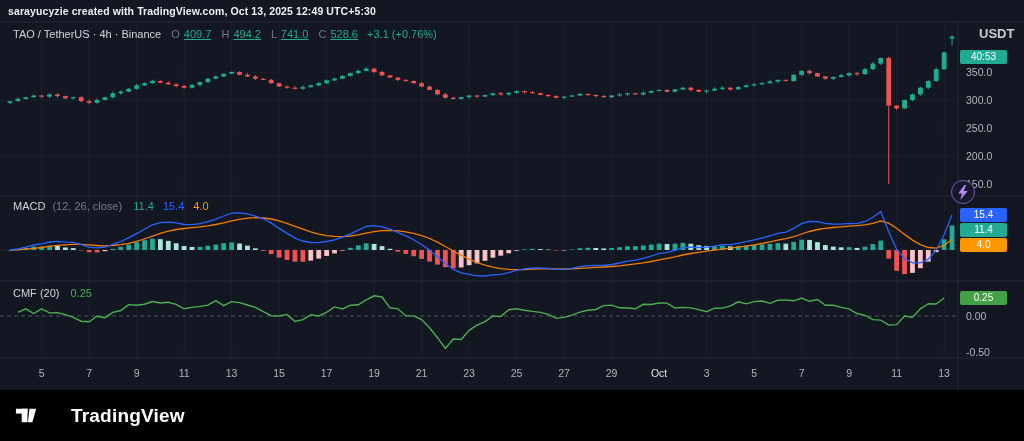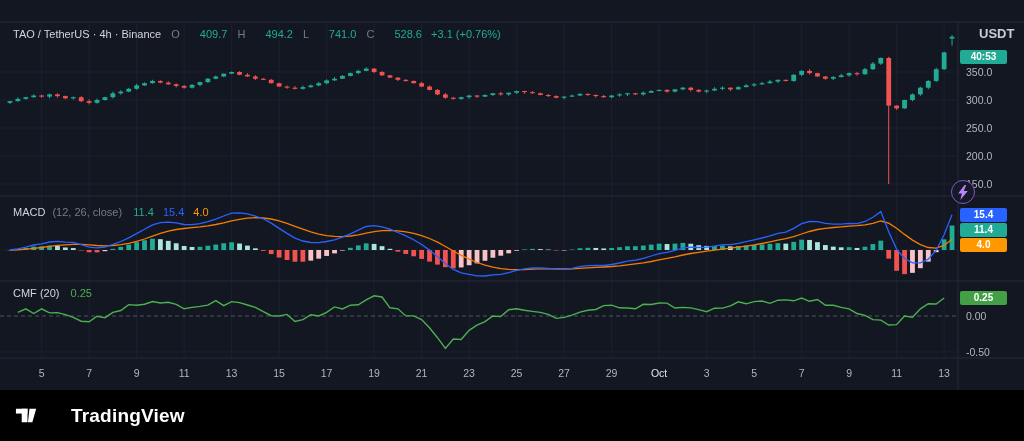--- a/index.html
+++ b/index.html
@@ -5,33 +5,33 @@
   * { margin:0; padding:0; box-sizing:border-box; }
   html,body { width:1024px; height:441px; background:#131722; font-family:"Liberation Sans",sans-serif; }
   #app { position:relative; width:1024px; height:441px; background:#131722; overflow:hidden; }
   #chart-svg { position:absolute; left:0; top:0; }
 
   .attribution { position:absolute; left:8px; top:0; height:22px; line-height:22px;
     font-size:10.5px; font-weight:700; color:#edeff2; z-index:5; letter-spacing:.1px; }
 
   .legend { position:absolute; left:13px; z-index:4; font-size:11px; color:#d1d4dc; white-space:nowrap; }
   .price-legend { top:28px; }
-  .macd-legend  { top:206px; }
+  .macd-legend  { top:200px; }
   .cmf-legend   { top:287px; }
   .legend .lab   { color:#787b86; margin-left:7px; }
-  .legend .grn   { color:#22ab94; margin-left:17px; }
+  .legend .grn   { color:#22ab94; margin-left:1px;text-decoration:underline; }
   .legend .chg   { color:#22ab94; margin-left:6px; }
   .legend .v-teal   { color:#22ab94; margin-left:8px; }
   .legend .v-blue   { color:#2962ff; margin-left:6px; }
   .legend .v-orange { color:#ff9800; margin-left:6px; }
   .legend .v-green  { color:#4caf50; margin-left:8px; }
   .legend .params   { color:#787b86; margin-left:4px; }
 
   .badge { position:absolute; left:960px; width:47px; height:14px; line-height:14px; text-align:center;
-    font-size:10px; font-weight:700; color:#fff; border-radius:2px; z-index:4; }
+    font-size:10px; font-weight:400; color:#fff; border-radius:2px; z-index:4; }
   .countdown { top:50px;  background:#22ab94; }
   .b-blue    { top:208px; background:#2962ff; }
   .b-teal    { top:223px; background:#22ab94; }
   .b-orange  { top:238px; background:#ff9800; }
   .b-green   { top:291px; background:#43a047; }
 
   .axis-currency { position:absolute; left:979px; top:26px; font-size:13px; font-weight:700;
     color:#c9cdd4; z-index:4; }
 
   .flash { position:absolute; left:951px; top:180px; width:24px; height:24px; border-radius:50%;
@@ -41,20 +41,21 @@
   .footer { position:absolute; left:0; top:390px; width:1024px; height:51px; background:#000;
     display:flex; align-items:center; z-index:5;gap:20px; }
   .tv-logo { margin-left:14px; }
   .brand { margin-left:10px; font-size:19px; font-weight:700; color:#fff; letter-spacing:.2px; }
 </style>
 </head>
 <body>
 
 <div id="app">
 
+  <div class="attribution">sarayucyzie created with TradingView.com, Oct 13, 2025 12:49 UTC+5:30</div>
 
   <svg id="chart-svg" width="1024" height="441" viewBox="0 0 1024 441">
       <line x1="41.625" y1="23" x2="41.625" y2="358" stroke="#1c212e" stroke-width="1"></line>
       <text x="41.625" y="377" fill="#b2b5be" font-size="10.5" text-anchor="middle" font-family="Liberation Sans, sans-serif">5</text>
       <line x1="89.125" y1="23" x2="89.125" y2="358" stroke="#1c212e" stroke-width="1"></line>
       <text x="89.125" y="377" fill="#b2b5be" font-size="10.5" text-anchor="middle" font-family="Liberation Sans, sans-serif">7</text>
       <line x1="136.625" y1="23" x2="136.625" y2="358" stroke="#1c212e" stroke-width="1"></line>
       <text x="136.625" y="377" fill="#b2b5be" font-size="10.5" text-anchor="middle" font-family="Liberation Sans, sans-serif">9</text>
       <line x1="184.125" y1="23" x2="184.125" y2="358" stroke="#1c212e" stroke-width="1"></line>
       <text x="184.125" y="377" fill="#b2b5be" font-size="10.5" text-anchor="middle" font-family="Liberation Sans, sans-serif">11</text>

